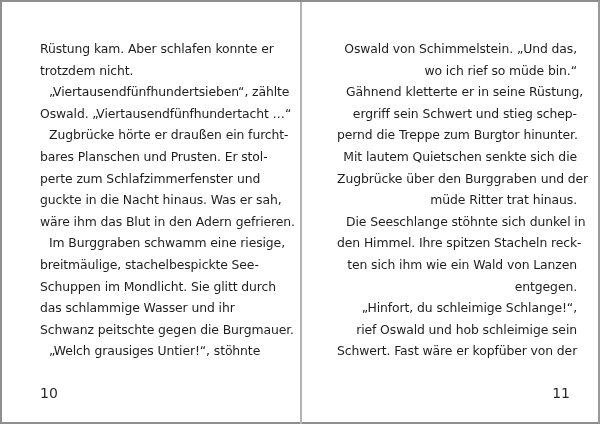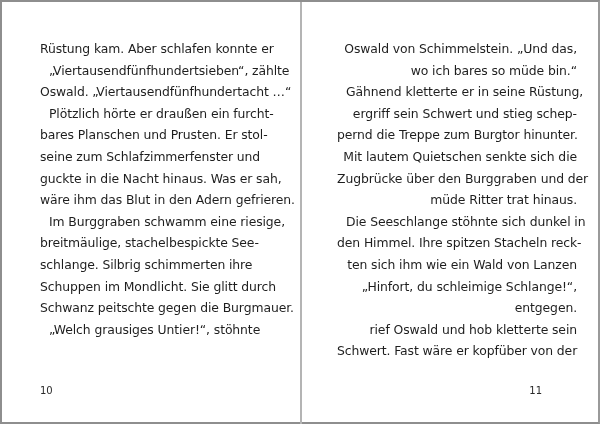--- a/index.html
+++ b/index.html
@@ -26,64 +26,65 @@
     .page.right { left: 300px; width: 300px; }
     .text {
       position: absolute; top: 36px;
       font-size: 12.4px; line-height: 21.6px; letter-spacing: -0.1px;
     }
     .page.left .text { left: 38px; width: 235px; }
     .page.right .text { left: 35px; width: 240px; text-align: right; }
     .line { display: block; white-space: nowrap; }
     .line.indent { padding-left: 9px; }
     .pagenum {
-      position: absolute; top: 383px; font-size: 10px; color: #2a2a2a;
+      position: absolute; top: 383px; font-size: 14px; color: #2a2a2a;
     }
     .page.left .pagenum { left: 38px; }
-    .page.right .pagenum { right: 60px; }
+    .page.right .pagenum { right: 32px; }
   </style>
 </head>
 <body>
 
 <div class="spread">
   <div class="page left">
     <div class="text">
       <span class="line">Rüstung kam. Aber schlafen konnte er</span>
+      <span class="line">trotzdem nicht.</span>
       <span class="line indent">„Viertausendfünfhundertsieben“, zählte</span>
       <span class="line">Oswald. „Viertausendfünfhundertacht …“</span>
-      <span class="line indent">Plötzlich hörte er draußen ein furcht-</span>
+      <span class="line indent">Zugbrücke hörte er draußen ein furcht-</span>
       <span class="line">bares Planschen und Prusten. Er stol-</span>
-      <span class="line">seine zum Schlafzimmerfenster und</span>
+      <span class="line">perte zum Schlafzimmerfenster und</span>
       <span class="line">guckte in die Nacht hinaus. Was er sah,</span>
       <span class="line">wäre ihm das Blut in den Adern gefrieren.</span>
       <span class="line indent">Im Burggraben schwamm eine riesige,</span>
       <span class="line">breitmäulige, stachelbespickte See-</span>
-      <span class="line">schlange. Silbrig schimmerten ihre</span>
       <span class="line">Schuppen im Mondlicht. Sie glitt durch</span>
+      <span class="line">das schlammige Wasser und ihr</span>
       <span class="line">Schwanz peitschte gegen die Burgmauer.</span>
       <span class="line indent">„Welch grausiges Untier!“, stöhnte</span>
     </div>
     <div class="pagenum">10</div>
   </div>
 
   <div class="divider"></div>
 
   <div class="page right">
     <div class="text">
       <span class="line">Oswald von Schimmelstein. „Und das,</span>
-      <span class="line">wo ich bares so müde bin.“</span>
+      <span class="line">wo ich rief so müde bin.“</span>
       <span class="line indent">Gähnend kletterte er in seine Rüstung,</span>
       <span class="line">ergriff sein Schwert und stieg schep-</span>
       <span class="line">pernd die Treppe zum Burgtor hinunter.</span>
       <span class="line">Mit lautem Quietschen senkte sich die</span>
       <span class="line">Zugbrücke über den Burggraben und der</span>
       <span class="line">müde Ritter trat hinaus.</span>
       <span class="line indent">Die Seeschlange stöhnte sich dunkel in</span>
       <span class="line">den Himmel. Ihre spitzen Stacheln reck-</span>
       <span class="line">ten sich ihm wie ein Wald von Lanzen</span>
+      <span class="line">entgegen.</span>
       <span class="line indent">„Hinfort, du schleimige Schlange!“,</span>
-      <span class="line">entgegen.</span>
-      <span class="line">rief Oswald und hob kletterte sein</span>
+      <span class="line">rief Oswald und hob schleimige sein</span>
       <span class="line">Schwert. Fast wäre er kopfüber von der</span>
     </div>
     <div class="pagenum">11</div>
   </div>
 </div>
 
 </body></html>

